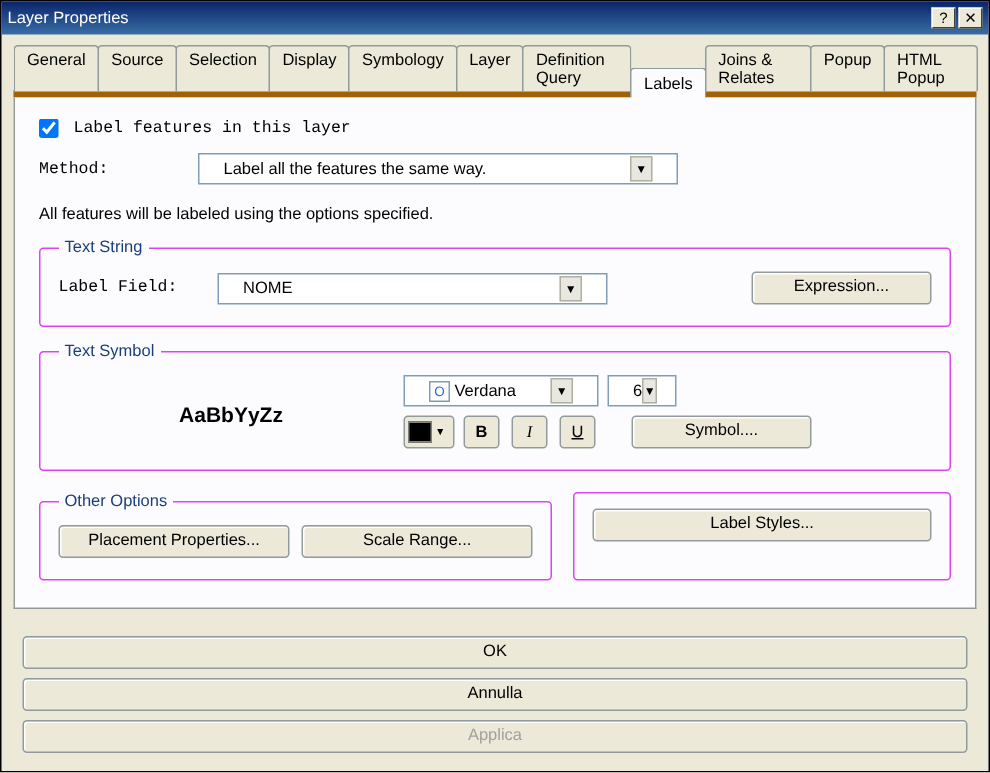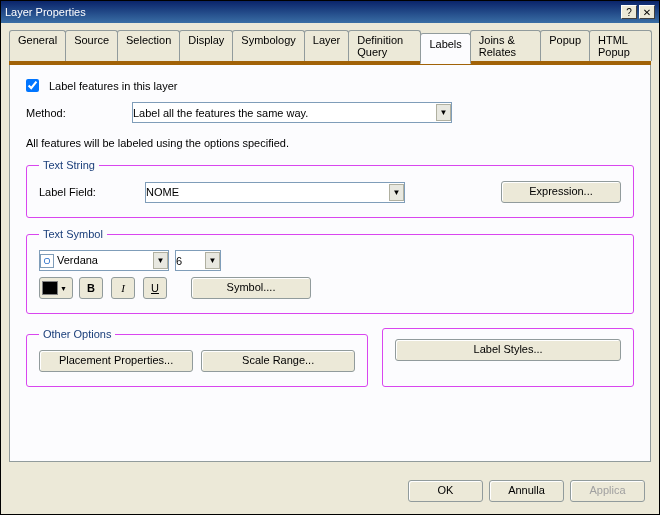--- a/index.html
+++ b/index.html
@@ -4,39 +4,39 @@
 <style>
   * { box-sizing: border-box; font-family: Tahoma, sans-serif; font-size: 11px; }
   body { margin: 0; background: #fff; }
   .window { width: 660px; height: 515px; background: #ece9d8; border: 1px solid #000; display: flex; flex-direction: column; }
   .titlebar { height: 22px; background: linear-gradient(to bottom, #0a246a, #3a6ea5); color: #fff; display: flex; align-items: center; padding: 0 4px; font-weight: normal; }
   .titlebar .title { flex: 1; }
   .titlebar .winctl { width: 16px; height: 14px; background: #ece9d8; border: 1px solid #fff; border-right-color: #404040; border-bottom-color: #404040; margin-left: 2px; color: #000; display: flex; align-items: center; justify-content: center; font-size: 10px; }
   .content { flex: 1; padding: 6px 8px 8px 8px; display: flex; flex-direction: column; }
   .tabs { display: flex; border-bottom: 5px solid #a16207; }
   .tab { padding: 3px 8px; background: #ece9d8; border: 1px solid #919b9c; border-bottom: none; margin-right: -1px; border-radius: 3px 3px 0 0; cursor: default; position: relative; top: 1px; }
-  .tab.active { background: #fcfcfe; border-bottom: 1px solid #fcfcfe; top: 4px; padding-top: 4px; }
+  .tab.active { background: #fcfcfe; border-bottom: 1px solid #fcfcfe; top: 16px; padding-top: 4px; }
   .tabpanel { flex: 1; border: 1px solid #919b9c; border-top: none; background: #fcfcfe; padding: 14px 16px; position: relative; }
   .row { display: flex; align-items: center; margin-bottom: 10px; gap: 6px; }
   input[type=checkbox] { margin: 0 4px 0 0; }
-  .lbl { display: inline-block; }
-  select, .dropdown { background: #fff; border: 1px solid #7f9db9; height: 21px; padding: 1px 0; }
+  .lbl { display: inline-block; font-family: Liberation Mono, monospace; }
+  select, .dropdown { background: #fff; border: 1px solid #7f9db9; height: 21px; padding: 1px 16px; }
   .dropdown { display: flex; align-items: center; justify-content: space-between; }
   .dropdown .arrow { width: 15px; height: 17px; background: #e8e8e0; border: 1px solid #b0b0a0; display: flex; align-items: center; justify-content: center; font-size: 8px; }
   fieldset { border: 1px solid #d946ef; border-radius: 3px; margin: 10px 0; padding: 10px 12px 14px 12px; position: relative; }
   legend { padding: 0 4px; color: #1a3e7a; }
   .btn { background: #ece9d8; border: 1px solid #919b9c; border-radius: 3px; padding: 3px 0; text-align: center; min-width: 120px; height: 22px; box-shadow: inset 1px 1px 0 #fff; }
   .sqbtn { width: 24px; height: 22px; background: #ece9d8; border: 1px solid #919b9c; border-radius: 3px; display: inline-flex; align-items: center; justify-content: center; margin-right: 2px; }
   .sample { font-family: Verdana, sans-serif; font-weight: bold; font-size: 14px; color: #000; text-align: center; }
   .colorbtn { width: 34px; height: 22px; border: 1px solid #919b9c; border-radius: 3px; background: #ece9d8; display: inline-flex; align-items: center; padding: 0 2px; }
   .colorbtn .sw { width: 16px; height: 14px; background: #000; border: 1px solid #808080; }
   .colorbtn .ar { font-size: 7px; margin-left: 2px; }
   .twogrid { display: flex; gap: 14px; }
   .twogrid fieldset { flex: 1; margin: 4px 0; }
-  .footer { display: flex; justify-content: flex-end; gap: 6px; padding: 10px 14px 12px; border-top: none; }
+  .footer { display: flex; justify-content: flex-end; gap: 6px; padding: 10px 14px 12px; border-top: none; flex-direction: column; }
   .footer .btn { min-width: 75px; }
   .btn.disabled { color: #a0a0a0; }
   .ts-row { display:flex; align-items:flex-start; }
   .ts-sample { flex:0 0 230px; padding-top:18px; }
   .ts-ctrls { flex:1; }
   .globe { width:14px; height:14px; border:1px solid #7f9db9; display:inline-flex; align-items:center; justify-content:center; margin-right:3px; background:#fff; color:#2b70c9; font-size:9px; }
 </style>
 </head>
 <body>
 
@@ -86,20 +86,23 @@
             <span class="arrow">▼</span>
           </div>
           <div style="flex:1"></div>
           <div class="btn">Expression...</div>
         </div>
       </fieldset>
 
       <fieldset>
         <legend>Text Symbol</legend>
         <div class="ts-row">
+          <div class="ts-sample">
+            <div class="sample">AaBbYyZz</div>
+          </div>
           <div class="ts-ctrls">
             <div class="row" style="margin-bottom:6px">
               <div class="dropdown" style="width:130px">
                 <span><span class="globe">O</span><span>Verdana</span></span>
                 <span class="arrow">▼</span>
               </div>
               <div class="dropdown" style="width:46px">
                 <span>6</span>
                 <span class="arrow">▼</span>
               </div>

